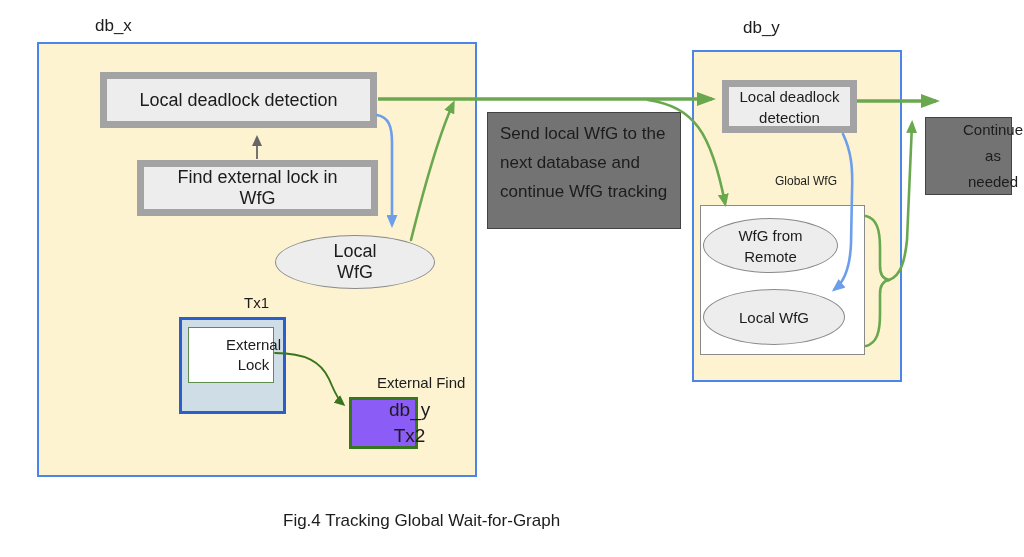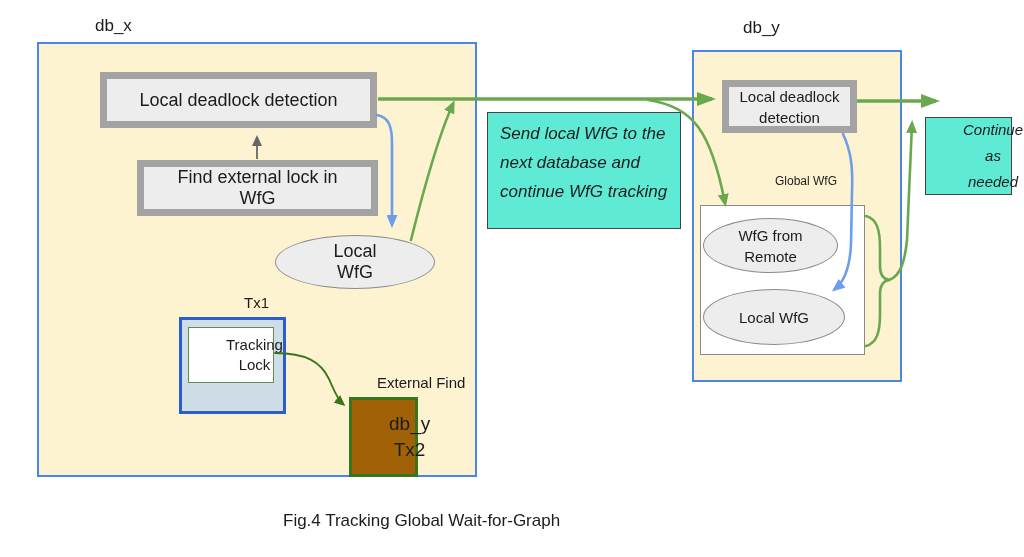--- a/index.html
+++ b/index.html
@@ -13,37 +13,37 @@
   }
   .node{
     background:#ededed;border:7px solid #a3a3a3;box-sizing:border-box;
     display:flex;align-items:center;justify-content:center;text-align:center;
   }
   .ellipse{
     background:#ededed;border:1px solid #8a8a8a;border-radius:50%;box-sizing:border-box;
     display:flex;align-items:center;justify-content:center;text-align:center;
   }
   .plain-box{
-    background:#5eead4;border:1.5px solid #434343;box-sizing:border-box;font-style:italic;
+    background:#737373;border:1.5px solid #434343;box-sizing:border-box;
   }
   .centered{display:flex;align-items:center;text-align:center;padding-left:37px;}
   .lbl{white-space:nowrap;margin-left:40px;}
   #db-x-box{left:37px;top:42px;width:440px;height:435px;}
   #db-x-label{left:55px;top:16px;font-size:17px;}
   #ldd-x{left:100px;top:72px;width:277px;height:56px;font-size:18px;}
   #find-ext{left:137px;top:160px;width:241px;height:56px;font-size:18px;}
   #find-ext .wrapnarrow{max-width:182px;}
   #local-wfg-x{left:275px;top:235px;width:160px;height:54px;font-size:18px;}
   #local-wfg-x .wrapnarrow{max-width:62px;}
   #tx1-label{left:204px;top:294px;font-size:15px;}
   #tx1-box{left:179px;top:317px;width:107px;height:97px;background:#cfdde6;border:3px solid #2b5ecd;box-sizing:border-box;}
   #waiting-lock{left:188px;top:327px;width:86px;height:56px;background:#ffffff;border:1.5px solid #5f8d4e;box-sizing:border-box;font-size:15px;line-height:1.35;}
   #waiting-lock .wrapnarrow{max-width:60px;}
   #ext-lock-label{left:337px;top:374px;font-size:15px;}
-  #dby-tx2{left:349px;top:397px;width:69px;height:80px;background:#a16207;border:3px solid #38761d;box-sizing:border-box;font-size:19px;line-height:1.35;}
+  #dby-tx2{left:349px;top:397px;width:69px;height:52px;background:#8b5cf6;border:3px solid #38761d;box-sizing:border-box;font-size:19px;line-height:1.35;}
   #dby-tx2 .wrapnarrow{max-width:48px;}
   #send-box{left:487px;top:112px;width:194px;height:117px;font-size:17px;line-height:29px;padding:6px 12px;}
   #db-y-box{left:692px;top:50px;width:210px;height:332px;}
   #db-y-label{left:703px;top:18px;font-size:17px;}
   #ldd-y{left:722px;top:80px;width:135px;height:53px;font-size:15px;line-height:1.4;}
   #ldd-y .wrapnarrow{max-width:110px;}
   #global-wfg-label{left:735px;top:174px;font-size:12px;}
   #global-box{left:700px;top:205px;width:165px;height:150px;background:#ffffff;border:1px solid #8a8a8a;box-sizing:border-box;}
   #wfg-remote{left:703px;top:218px;width:135px;height:55px;font-size:15px;line-height:1.4;}
   #wfg-remote .wrapnarrow{max-width:75px;}
@@ -69,21 +69,21 @@
     <span class="wrapnarrow">Find external lock in WfG</span>
   </div>
 
   <div class="abs ellipse" id="local-wfg-x">
     <span class="wrapnarrow">Local WfG</span>
   </div>
 
   <div class="abs lbl" id="tx1-label">Tx1</div>
   <div class="abs" id="tx1-box"></div>
   <div class="abs centered" id="waiting-lock">
-    <span class="wrapnarrow">Tracking Lock</span>
+    <span class="wrapnarrow">External Lock</span>
   </div>
 
   <div class="abs lbl" id="ext-lock-label">External Find</div>
   <div class="abs centered" id="dby-tx2">
     <span class="wrapnarrow">db_y Tx2</span>
   </div>
 
   <div class="abs plain-box" id="send-box">
     <span>Send local WfG to the next database and continue WfG tracking</span>
   </div>

